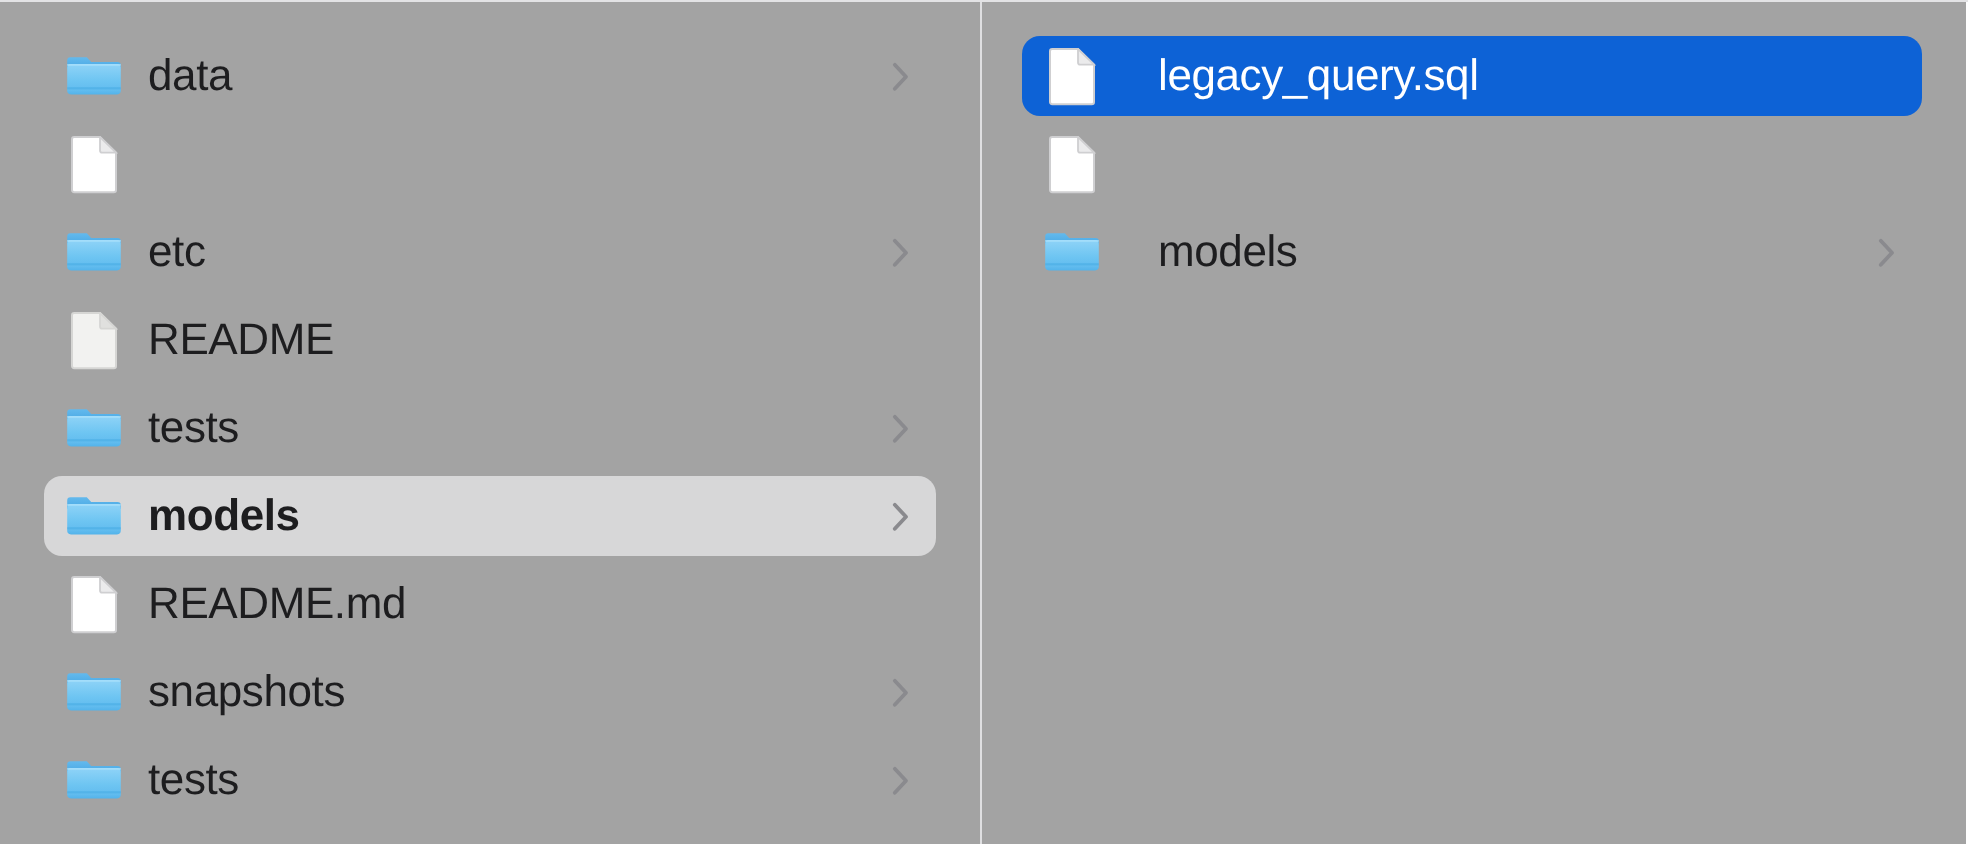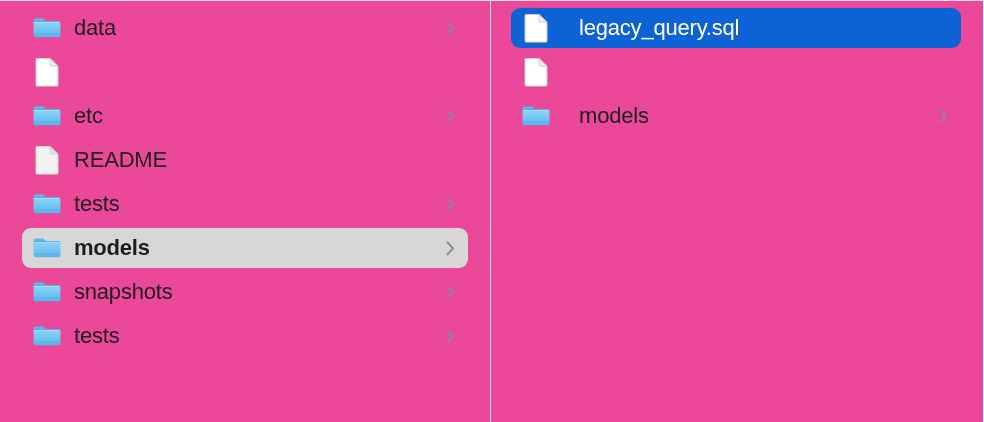--- a/index.html
+++ b/index.html
@@ -22,22 +22,22 @@
     display: flex;
     background: #ffffff;
     box-sizing: border-box;
     border-top: 1px solid #e3e3e5;
   }
 
   .column {
     position: relative;
     height: 100%;
     box-sizing: border-box;
-    padding-top: 7px;
-    background: #ec4899;
+    padding-top: 17px;
+    background: #a3a3a3;
   }
   .column-1 {
     width: 491px;
     border-right: 1px solid #dfdfe1;
   }
   .column-2 {
     width: 492px;
   }
 
   .row {
@@ -245,20 +245,34 @@
         </span>
         <span class="row-label">models</span>
         <span class="chevron">
           <svg width="9" height="15" viewBox="0 0 9 15">
             <path d="M1.4 1.4 L7.0 7.4 L1.4 13.4" fill="none" stroke="#8a8a8e" stroke-width="1.9" stroke-linecap="round" stroke-linejoin="round"></path>
           </svg>
         </span>
       </div>
       <div class="row">
         <span class="icon-wrap">
+          <svg width="24" height="29" viewBox="0 0 24 29">
+            <path d="M1 1.6 A1.1 1.1 0 0 1 2.1 0.5 H15.0 L23 8.3 V27.0 A1.1 1.1 0 0 1 21.9 28.1 H2.1 A1.1 1.1 0 0 1 1 27.0 Z" fill="#ffffff" stroke="#cfcfd1" stroke-width="1"></path>
+            <path d="M15.0 0.5 L23 8.3 H16.1 A1.1 1.1 0 0 1 15.0 7.2 Z" fill="#ebebec" stroke="#cfcfd1" stroke-width="0.9"></path>
+          </svg>
+        </span>
+        <span class="row-label">README.md</span>
+        <span class="chevron hidden">
+          <svg width="9" height="15" viewBox="0 0 9 15">
+            <path d="M1.4 1.4 L7.0 7.4 L1.4 13.4" fill="none" stroke="#8a8a8e" stroke-width="1.9" stroke-linecap="round" stroke-linejoin="round"></path>
+          </svg>
+        </span>
+      </div>
+      <div class="row">
+        <span class="icon-wrap">
           <svg width="30" height="26" viewBox="0 0 30 26">
             <defs>
               <linearGradient id="fldTab" x1="0" y1="0" x2="0" y2="1">
                 <stop offset="0" stop-color="#63b9ed"></stop>
                 <stop offset="1" stop-color="#4aa9e4"></stop>
               </linearGradient>
               <linearGradient id="fldBody" x1="0" y1="0" x2="0" y2="1">
                 <stop offset="0" stop-color="#8fd3f7"></stop>
                 <stop offset="0.55" stop-color="#6ec5f2"></stop>
                 <stop offset="0.86" stop-color="#62bcef"></stop>

